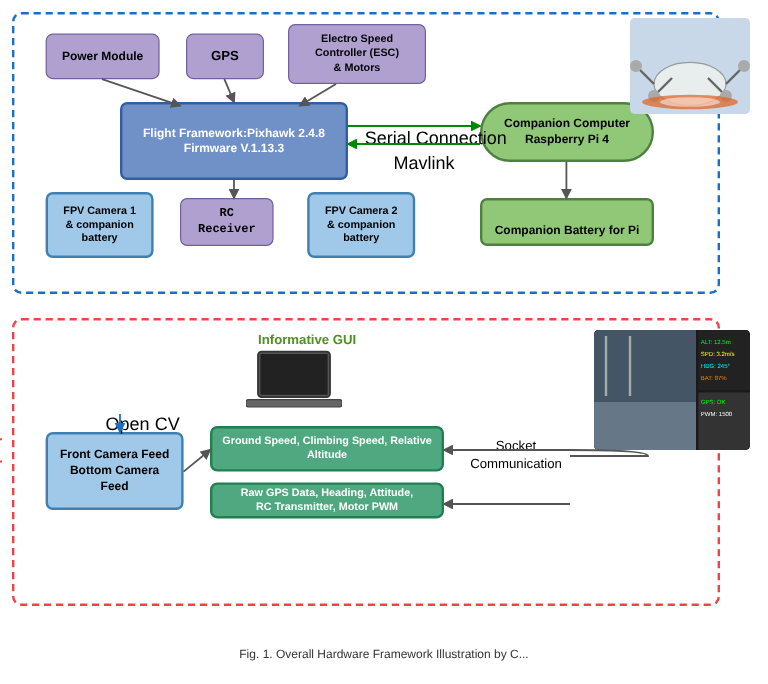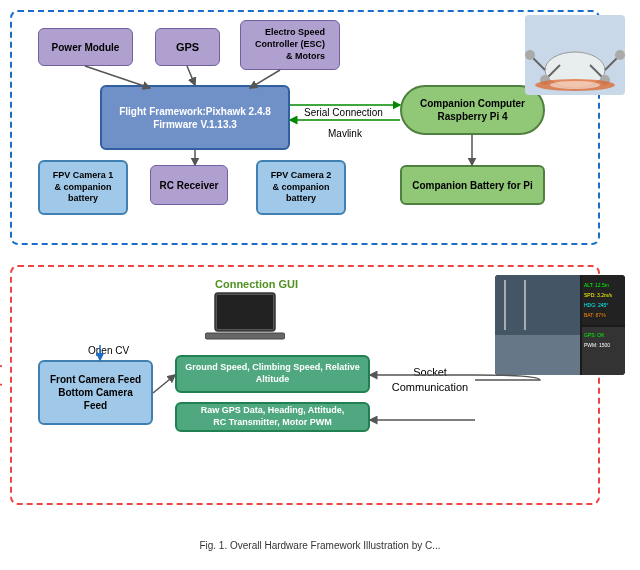--- a/index.html
+++ b/index.html
@@ -134,21 +134,21 @@
       top: 265px; right: 5px;
       width: 130px;
       height: 100px;
       border-radius: 4px;
       background: #111;
       overflow: hidden;
     }
 
     .arrow-label {
       position: absolute;
-      font-size: 10px;
+      font-size: 15px;
       color: #000;
     }
 
     .section-title {
       position: absolute;
       font-size: 11px;
       font-weight: bold;
     }
   </style>
 </head>
@@ -163,53 +163,53 @@
   <div class="local-gui-label">Local Laptop GUI</div>
 
   <div class="box box-purple" style="top:18px; left:28px; width:95px; height:38px; font-size:10px;">
     <span>Power Module</span>
   </div>
 
   <div class="box box-purple" style="top:18px; left:145px; width:65px; height:38px; font-size:11px;">
     <span>GPS</span>
   </div>
 
-  <div class="box box-purple" style="top:10px; left:230px; width:100px; height:50px; font-size:9px;text-align:right;">
+  <div class="box box-purple" style="top:10px; left:230px; width:115px; height:50px; font-size:9px;">
     <span style="white-space:pre-line;">Electro Speed
 Controller (ESC)
 &amp; Motors</span>
   </div>
 
   <div class="box box-blue-mid" style="top:75px; left:90px; width:190px; height:65px; font-size:10px;">
     <span style="white-space:pre-line;">Flight Framework:Pixhawk 2.4.8
 Firmware V.1.13.3</span>
   </div>
 
-  <div class="box box-purple" style="top:155px; left:140px; width:78px; height:40px; font-size:10px;">
+  <div class="box box-purple" style="top:155px; left:140px; width:78px; height:40px; font-size:10px;font-family:Liberation Mono, monospace;">
     <span>RC Receiver</span>
   </div>
 
   <div class="box box-green" style="top:75px; left:390px; width:145px; height:50px; font-size:10px;border-radius:25px;">
     <span style="white-space:pre-line;">Companion Computer
 Raspberry Pi 4</span>
   </div>
 
   <div class="box box-light-blue" style="top:150px; left:28px; width:90px; height:55px; font-size:9px;">
     <span style="white-space:pre-line;">FPV Camera 1
 &amp; companion
 battery</span>
   </div>
 
   <div class="box box-light-blue" style="top:150px; left:246px; width:90px; height:55px; font-size:9px;">
     <span style="white-space:pre-line;">FPV Camera 2
 &amp; companion
 battery</span>
   </div>
 
-  <div class="box box-green" style="top:155px; left:390px; width:145px; height:40px; font-size:10px;">
+  <div class="box box-green" style="top:155px; left:390px; width:145px; height:40px; font-size:10px;align-items:flex-end;">
     <span>Companion Battery for Pi</span>
   </div>
 
   <div class="drone-img">
     <svg width="100" height="80" viewBox="0 0 100 80">
       <rect width="100" height="80" fill="#c8d8e8"></rect>
 
       <ellipse cx="50" cy="55" rx="30" ry="18" fill="#e8eeee" stroke="#999" stroke-width="1"></ellipse>
       <line x1="20" y1="55" x2="5" y2="40" stroke="#666" stroke-width="2"></line>
       <line x1="80" y1="55" x2="95" y2="40" stroke="#666" stroke-width="2"></line>
@@ -241,21 +241,21 @@
       <text x="89" y="12" fill="#0f0" font-size="5">ALT: 12.5m</text>
       <text x="89" y="22" fill="#ff0" font-size="5">SPD: 3.2m/s</text>
       <text x="89" y="32" fill="#0ff" font-size="5">HDG: 245°</text>
       <text x="89" y="42" fill="#f80" font-size="5">BAT: 87%</text>
       <text x="89" y="62" fill="#0f0" font-size="5">GPS: OK</text>
       <text x="89" y="72" fill="#fff" font-size="5">PWM: 1500</text>
     </svg>
   </div>
 
   <div class="section-title" style="top:268px; left:205px; color:#509020; font-size:11px;">
-    <span>Connection GUI</span>
+    <span>Informative GUI</span>
   </div>
 
   <div style="position:absolute; top:278px; left:195px; width:80px; height:60px;">
     <svg width="80" height="60" viewBox="0 0 80 60">
       <rect x="10" y="5" width="60" height="38" rx="3" fill="#555" stroke="#333" stroke-width="1.5"></rect>
       <rect x="12" y="7" width="56" height="34" fill="#222"></rect>
       <rect x="0" y="45" width="80" height="6" rx="2" fill="#666" stroke="#444" stroke-width="1"></rect>
     </svg>
   </div>
 

